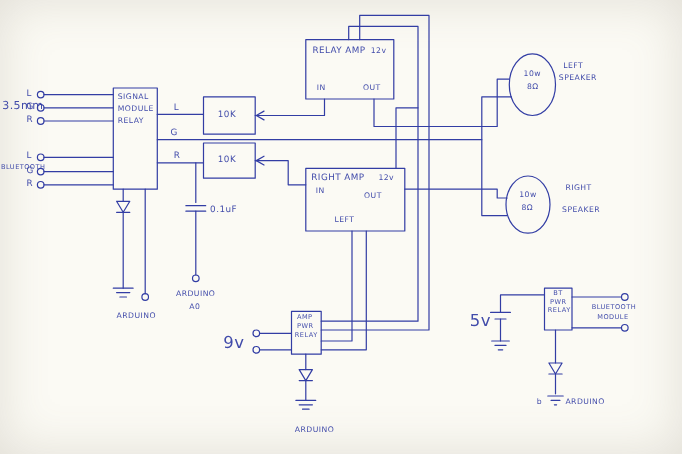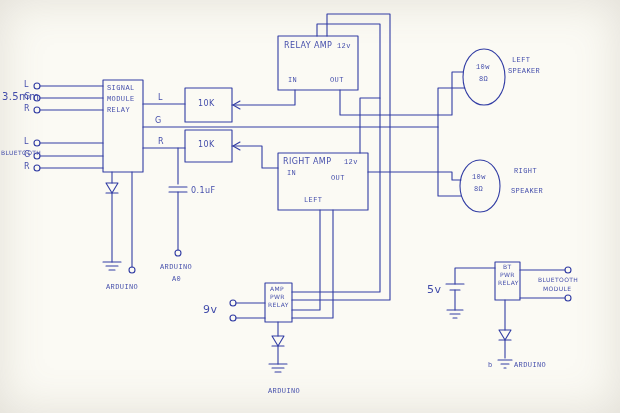--- a/index.html
+++ b/index.html
@@ -7,22 +7,22 @@
   .canvas {
     position: relative; width: 620px; height: 413px;
     background: var(--paper, #fbfaf4); overflow: hidden;
     box-shadow: inset 0 0 45px rgba(125,115,95,.20);
   }
   .canvas svg { position: absolute; inset: 0; color: var(--ink, #323da4); }
   .lbl {
     position: absolute; color: var(--ink, #323da4);
     white-space: nowrap; letter-spacing: .4px; line-height: 1; opacity: .92;
   }
-  .s6 { font-size: 6px; } .s7 { font-size: 7px; font-family: Liberation Mono, monospace; } .s8 { font-size: 8px; }
-  .s9 { font-size: 11px; } .s10 { font-size: 10px; }
+  .s6 { font-size: 6px; } .s7 { font-size: 7px; } .s8 { font-size: 8px; }
+  .s9 { font-size: 15px; } .s10 { font-size: 10px; }
 </style>
 </head>
 <body>
 
 <div class="canvas">
 
   <svg width="620" height="413" viewBox="0 0 620 413">
     <g fill="none" stroke="currentColor" stroke-width="1.1" stroke-linecap="round" stroke-linejoin="round">
 
       <g>

